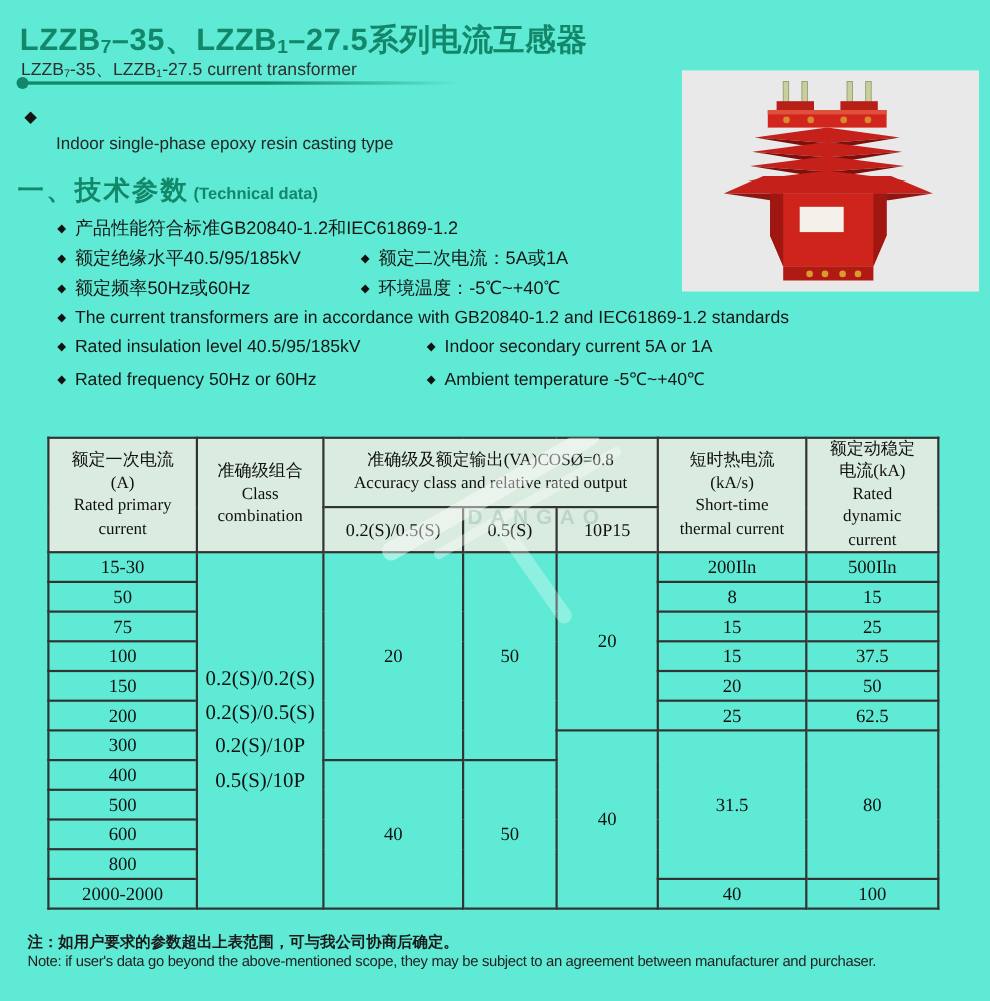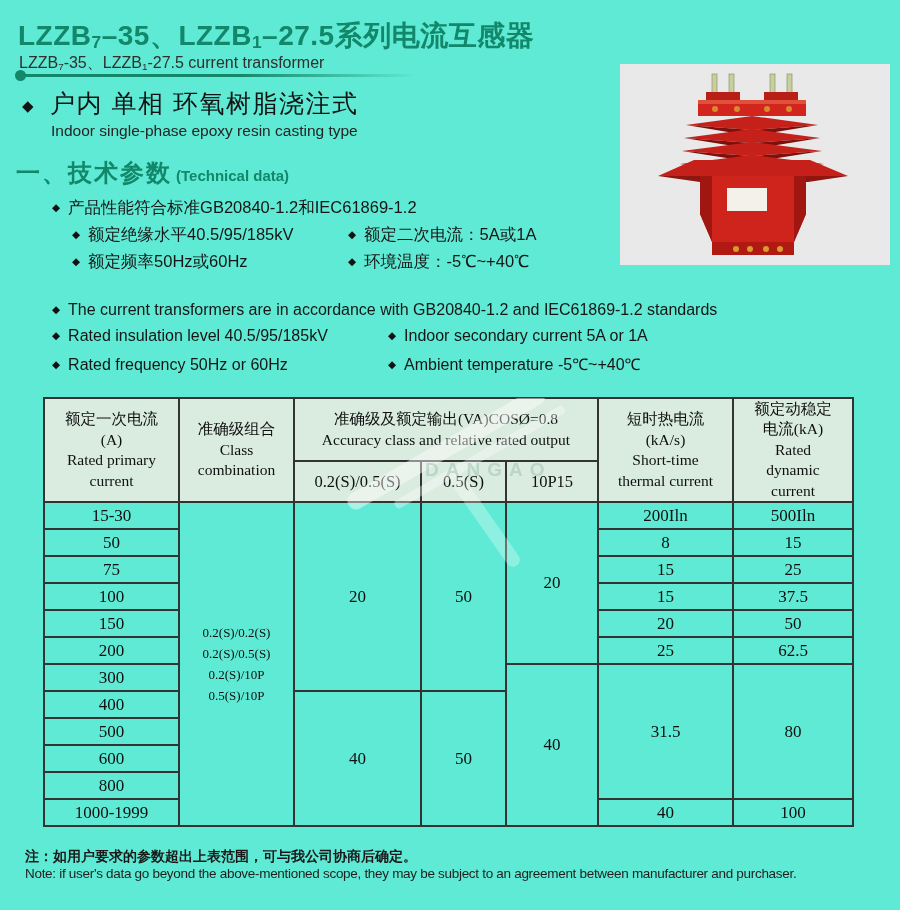--- a/index.html
+++ b/index.html
@@ -44,39 +44,39 @@
     position:absolute; left:16px; top:157px; font-size:24px; font-weight:bold;
     color:#12876a; letter-spacing:2px; white-space:nowrap;
   }
   .section-heading .en { font-size:15px; font-weight:bold; letter-spacing:0; margin-left:4px; }
 
   
   .spec {
     position:absolute; left:52px; font-size:16.5px; color:#161616; white-space:nowrap;
   }
   .spec .mark { font-size:10.5px; vertical-align:2.5px; margin-right:8px; color:#111; }
-  .spec .colA-zh { display:inline-block; width:276px;margin-left:20px; }
+  .spec .colA-zh { display:inline-block; width:276px; }
   .spec .colA-en { display:inline-block; width:336px; }
-  .spec.en { font-size:16px;margin-top:20px; }
+  .spec.en { font-size:16px; }
 
   
   .dtable {
     position:absolute; left:43px; top:397px; border-collapse:collapse; table-layout:fixed;
     font-family:"Liberation Serif","DejaVu Serif",serif; color:#101010;
   }
   .dtable th, .dtable td {
     border:2px solid #333333; text-align:center; vertical-align:middle; padding:0; font-weight:normal;
   }
   .dtable thead th { background:#d9ecdf; font-size:15.5px; line-height:1.32; }
   .dtable thead tr.tier1 { height:56px;margin-top:45px; }
   .dtable thead tr.tier2 { height:36px; }
   .dtable thead tr.tier2 th { font-size:16.5px; }
   .dtable tbody tr { height:27px; }
   .dtable tbody td { font-size:17px; line-height:1.05; }
-  .class-cell div { line-height:1.62; font-size:13px; }
+  .class-cell div { line-height:1.62; font-size:19px; }
 
   
   .watermark { position:absolute; left:290px; top:398px; pointer-events:none; }
 
   
   .note-zh {
     position:absolute; left:25px; top:848px; font-size:14px; font-weight:bold;
     color:#1a1a1a; white-space:nowrap;
   }
   .note-en {
@@ -136,21 +136,20 @@
 
       <rect x="92" y="178" width="82" height="13" fill="#b01a12"></rect>
       <circle cx="116" cy="185" r="3" fill="#d99b2e"></circle>
       <circle cx="130" cy="185" r="3" fill="#d99b2e"></circle>
       <circle cx="146" cy="185" r="3" fill="#d99b2e"></circle>
       <circle cx="160" cy="185" r="3" fill="#d99b2e"></circle>
     </svg>
   </div>
 
   <div class="feature-diamond">◆</div>
-  <div class="feature-zh">户内 单相 环氧树脂浇注式</div>
   <div class="feature-en">Indoor single-phase epoxy resin casting type</div>
 
   <div class="section-heading">
     <span>一、技术参数</span><span class="en">(Technical data)</span>
   </div>
 
   <div class="spec" style="top:197px">
     <span class="mark">◆</span><span>产品性能符合标准GB20840-1.2和IEC61869-1.2</span>
   </div>
   <div class="spec" style="top:224px">
@@ -270,21 +269,21 @@
       <tr>
         <td>500</td>
       </tr>
       <tr>
         <td>600</td>
       </tr>
       <tr>
         <td>800</td>
       </tr>
       <tr>
-        <td>1000-1999</td>
+        <td>2000-2000</td>
         <td>40</td>
         <td>100</td>
       </tr>
     </tbody>
   </table>
 
   <svg class="watermark" width="340" height="210" viewBox="0 0 340 210">
     <g transform="rotate(-30 170 70)">
       <rect x="55" y="38" width="225" height="17" rx="8" fill="#ffffff" opacity="0.45"></rect>
       <rect x="95" y="66" width="195" height="9" rx="4" fill="#ffffff" opacity="0.35"></rect>

